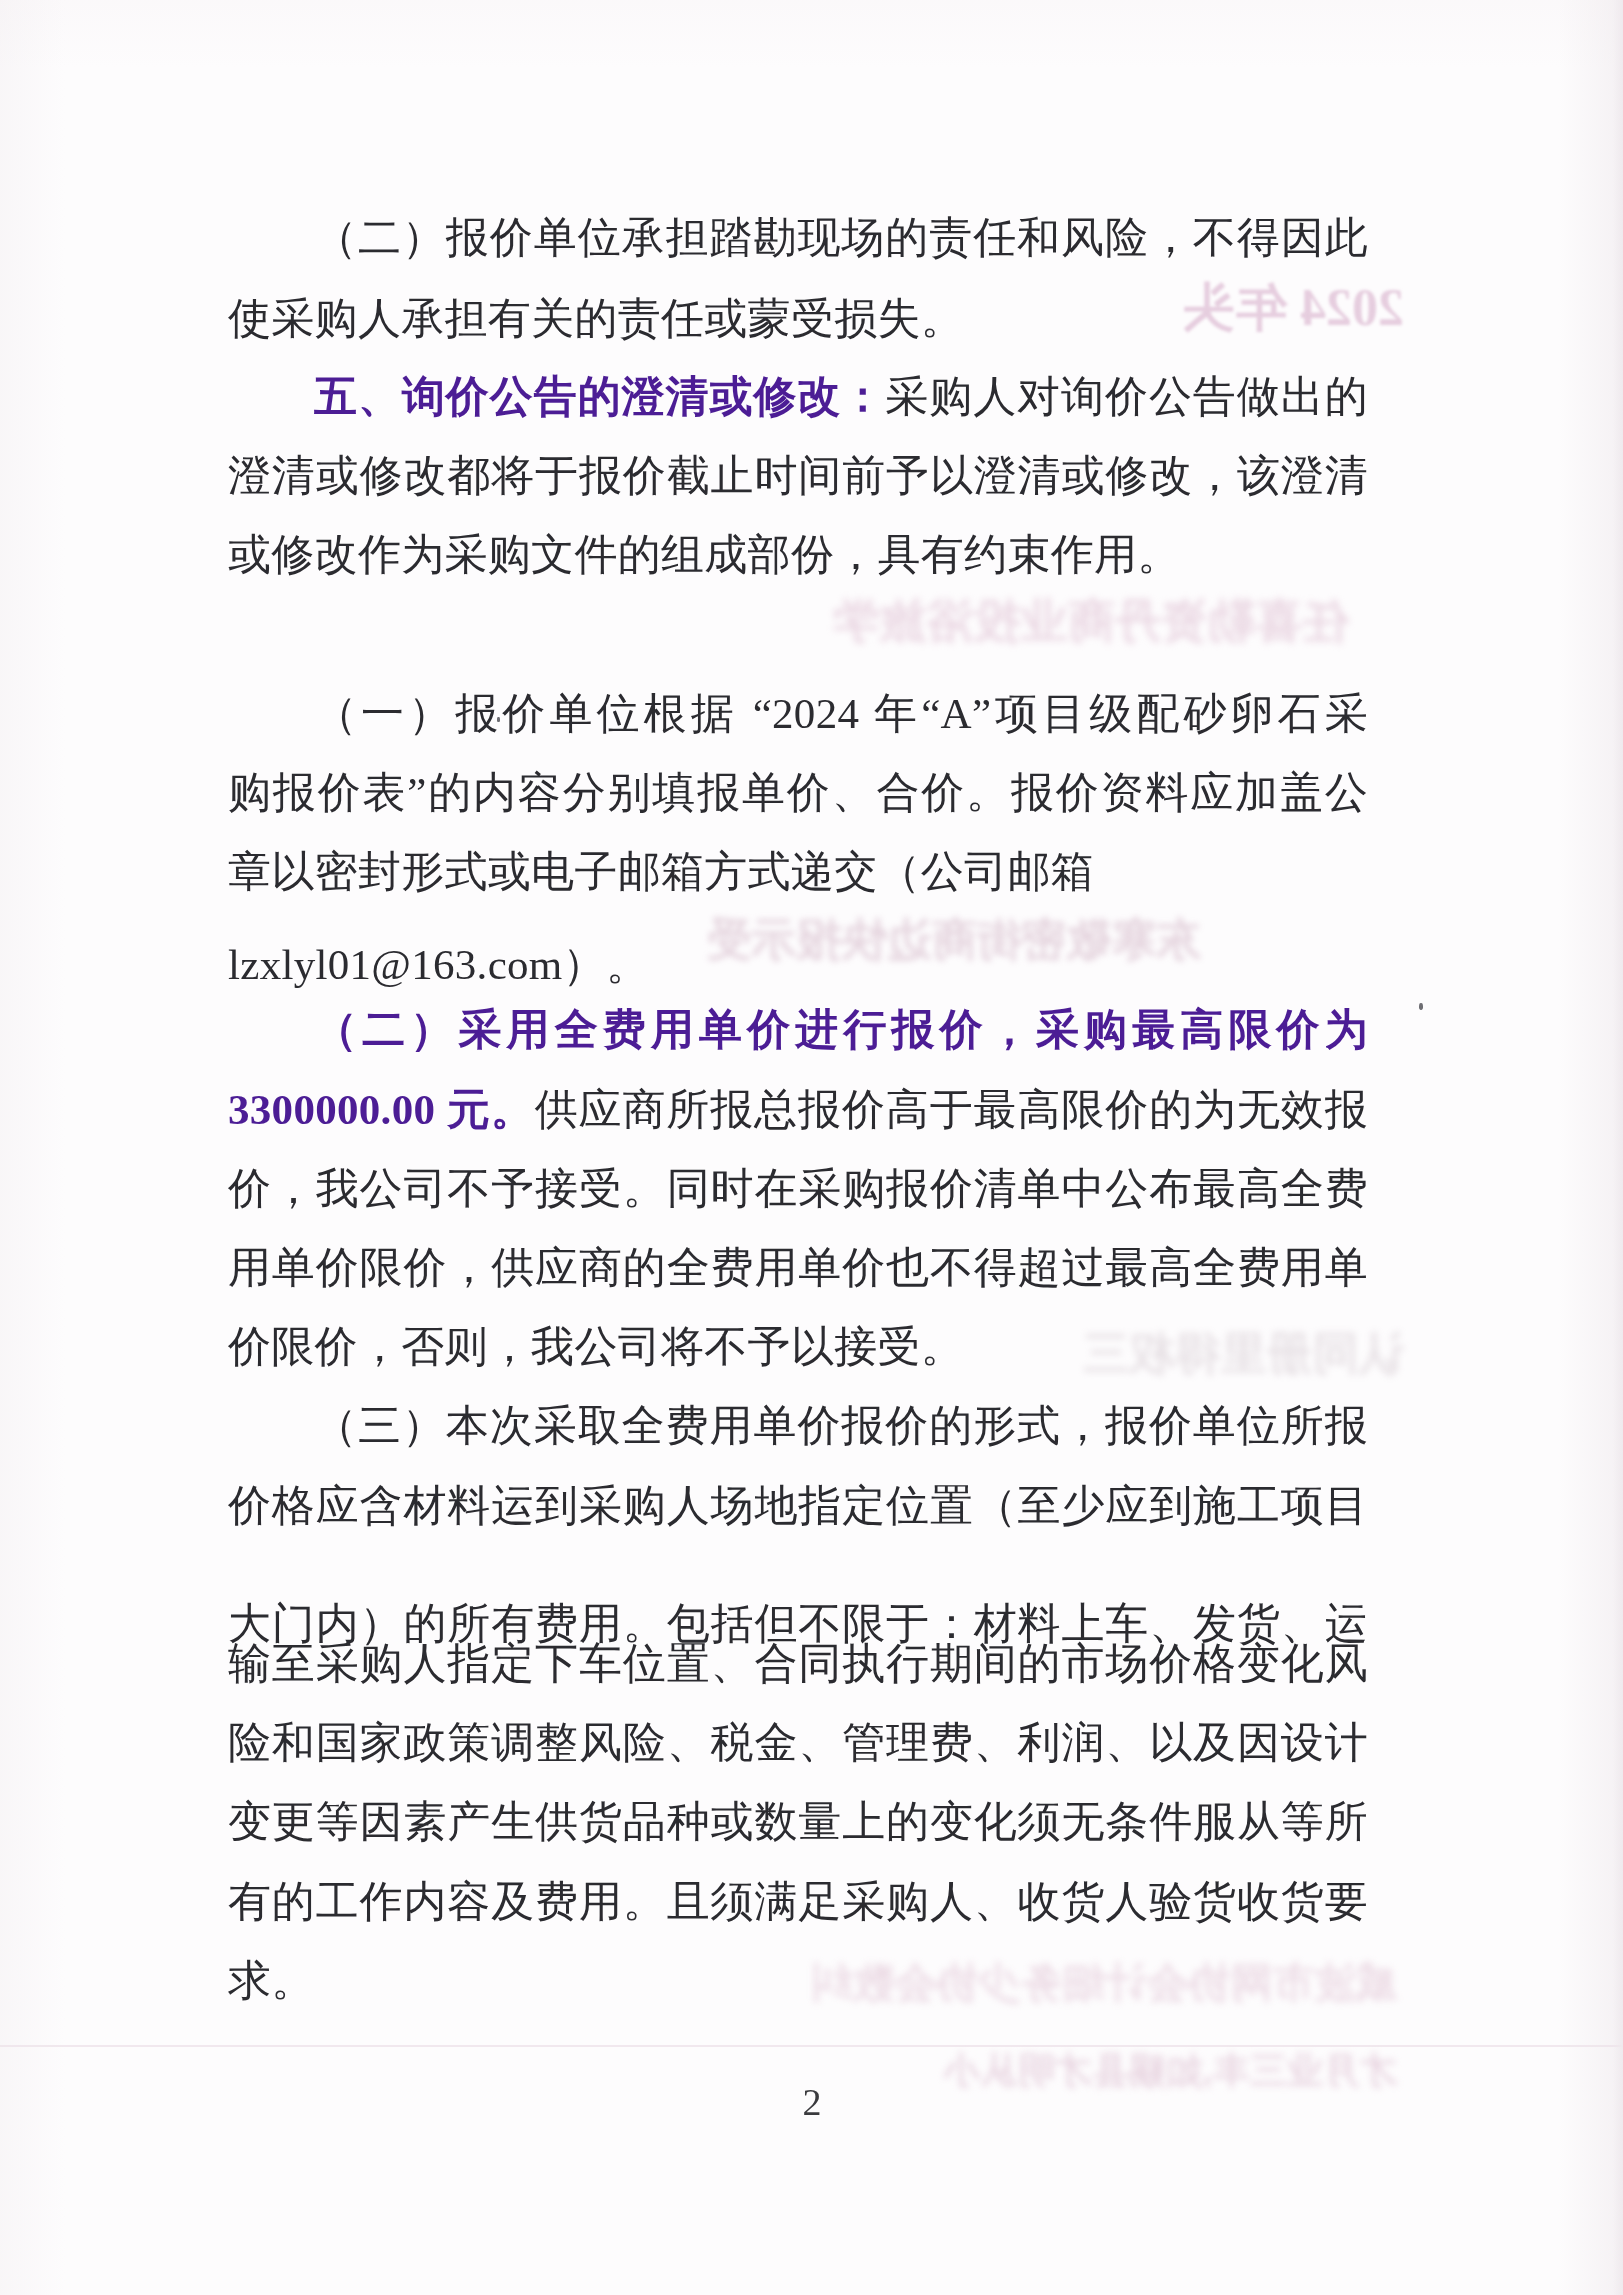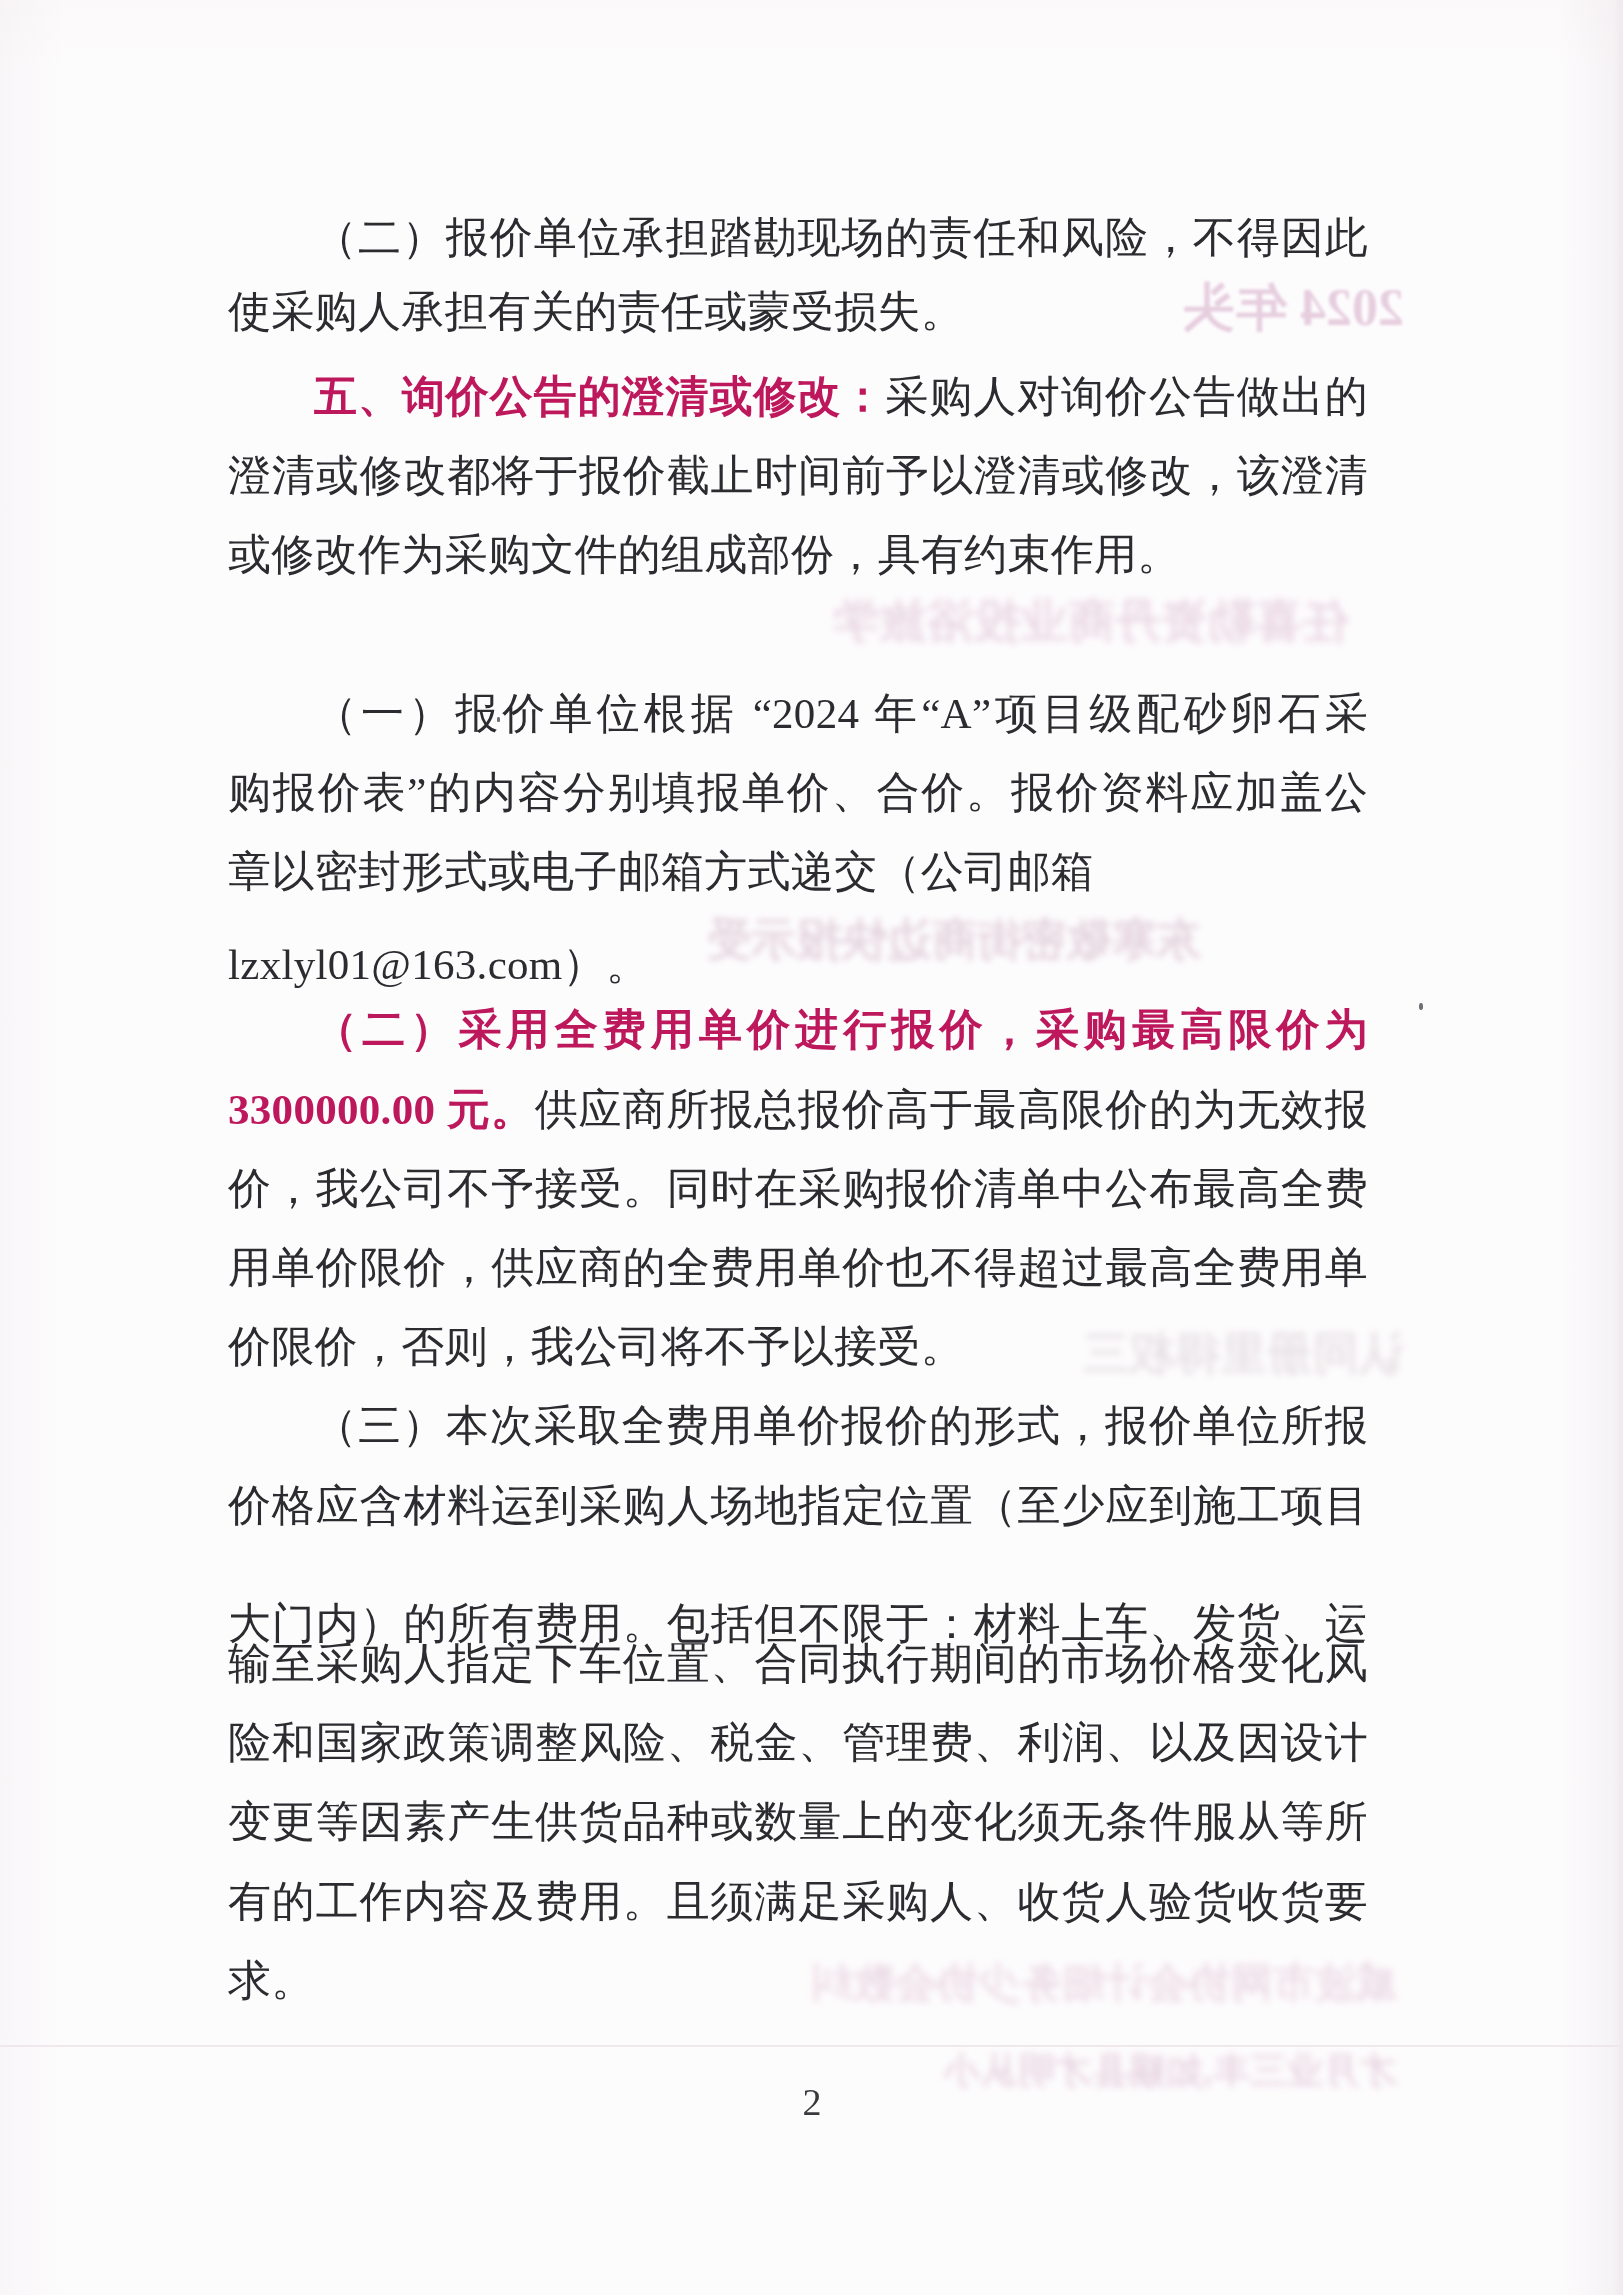--- a/index.html
+++ b/index.html
@@ -32,21 +32,21 @@
     letter-spacing:0.3px;
     white-space:nowrap;
   }
   .line.full{
     text-align:justify;
     text-align-last:justify;
     white-space:normal;
   }
   .line.indent{ text-indent:86px; }
   .seg{font-weight:400;}
-  .seg.bold{font-weight:700;color:#be185d;}
+  .seg.bold{font-weight:700;color:#4c1d95;}
   .page-number{
     position:absolute;
     left:789px;top:2080px;
     width:46px;
     text-align:center;
     font-size:38px;
     color:#3a3a3e;
     font-family:"Liberation Serif","DejaVu Serif",serif;
   }
   
@@ -86,21 +86,21 @@
       <div class="ghost" style="left: 1011px; top: 275px; width: 393px; height: 65px; font-size: 52px; line-height: 65px; color: rgb(207, 159, 192); opacity: 0.5; filter: blur(1.6px);">2024 年头</div>
       <div class="ghost" style="left: 717px; top: 591px; width: 632px; height: 60px; font-size: 47px; line-height: 60px; color: rgb(216, 179, 201); opacity: 0.5; filter: blur(3.9px);">任喜勒资丹商业投浴旅学</div>
       <div class="ghost" style="left: 671px; top: 914px; width: 530px; height: 52px; font-size: 45px; line-height: 52px; color: rgb(195, 156, 178); opacity: 0.42; filter: blur(3.3px);">东寒敬密街商边快报示受</div>
       <div class="ghost" style="left: 841px; top: 1325px; width: 563px; height: 58px; font-size: 46px; line-height: 58px; color: rgb(181, 163, 174); opacity: 0.3; filter: blur(3.9px);">认同册里得权三</div>
       <div class="ghost" style="left: 331px; top: 1960px; width: 1067px; height: 47px; font-size: 42px; line-height: 47px; color: rgb(217, 182, 202); opacity: 0.45; filter: blur(3.9px);">威波市网协会计细务少协会数纠</div>
       <div class="ghost" style="left: 471px; top: 2051px; width: 926px; height: 39px; font-size: 37px; line-height: 39px; color: rgb(212, 175, 197); opacity: 0.5; filter: blur(3.9px);">才月业三丰,如赐县才明从小</div>
     </div>
 
   <div class="doc-layer">
       <div class="line indent full" style="top: 198px;"><span class="seg">（二）报价单位承担踏勘现场的责任和风险，不得因此</span></div>
-      <div class="line" style="top: 272px; font-family: Liberation Serif, serif;"><span class="seg">使采购人承担有关的责任或蒙受损失。</span></div>
+      <div class="line" style="top: 279px; font-family: Liberation Serif, serif;"><span class="seg">使采购人承担有关的责任或蒙受损失。</span></div>
       <div class="line indent full" style="top: 357px;"><span class="seg bold">五、询价公告的澄清或修改：</span><span class="seg">采购人对询价公告做出的</span></div>
       <div class="line full" style="top: 436px;"><span class="seg">澄清或修改都将于报价截止时间前予以澄清或修改，该澄清</span></div>
       <div class="line" style="top: 515px;"><span class="seg">或修改作为采购文件的组成部份，具有约束作用。</span></div>
       <div class="line indent full" style="top: 674px;"><span class="seg">（一）报价单位根据 “2024 年“A”项目级配砂卵石采</span></div>
       <div class="line full" style="top: 753px;"><span class="seg">购报价表”的内容分别填报单价、合价。报价资料应加盖公</span></div>
       <div class="line" style="top: 832px;"><span class="seg">章以密封形式或电子邮箱方式递交（公司邮箱</span></div>
       <div class="line" style="top: 925px;"><span class="seg">lzxlyl01@163.com）。</span></div>
       <div class="line indent full" style="top: 990px;"><span class="seg bold">（二）采用全费用单价进行报价，采购最高限价为</span></div>
       <div class="line full" style="top: 1070px;"><span class="seg bold">3300000.00 元。</span><span class="seg">供应商所报总报价高于最高限价的为无效报</span></div>
       <div class="line full" style="top: 1149px;"><span class="seg">价，我公司不予接受。同时在采购报价清单中公布最高全费</span></div>

